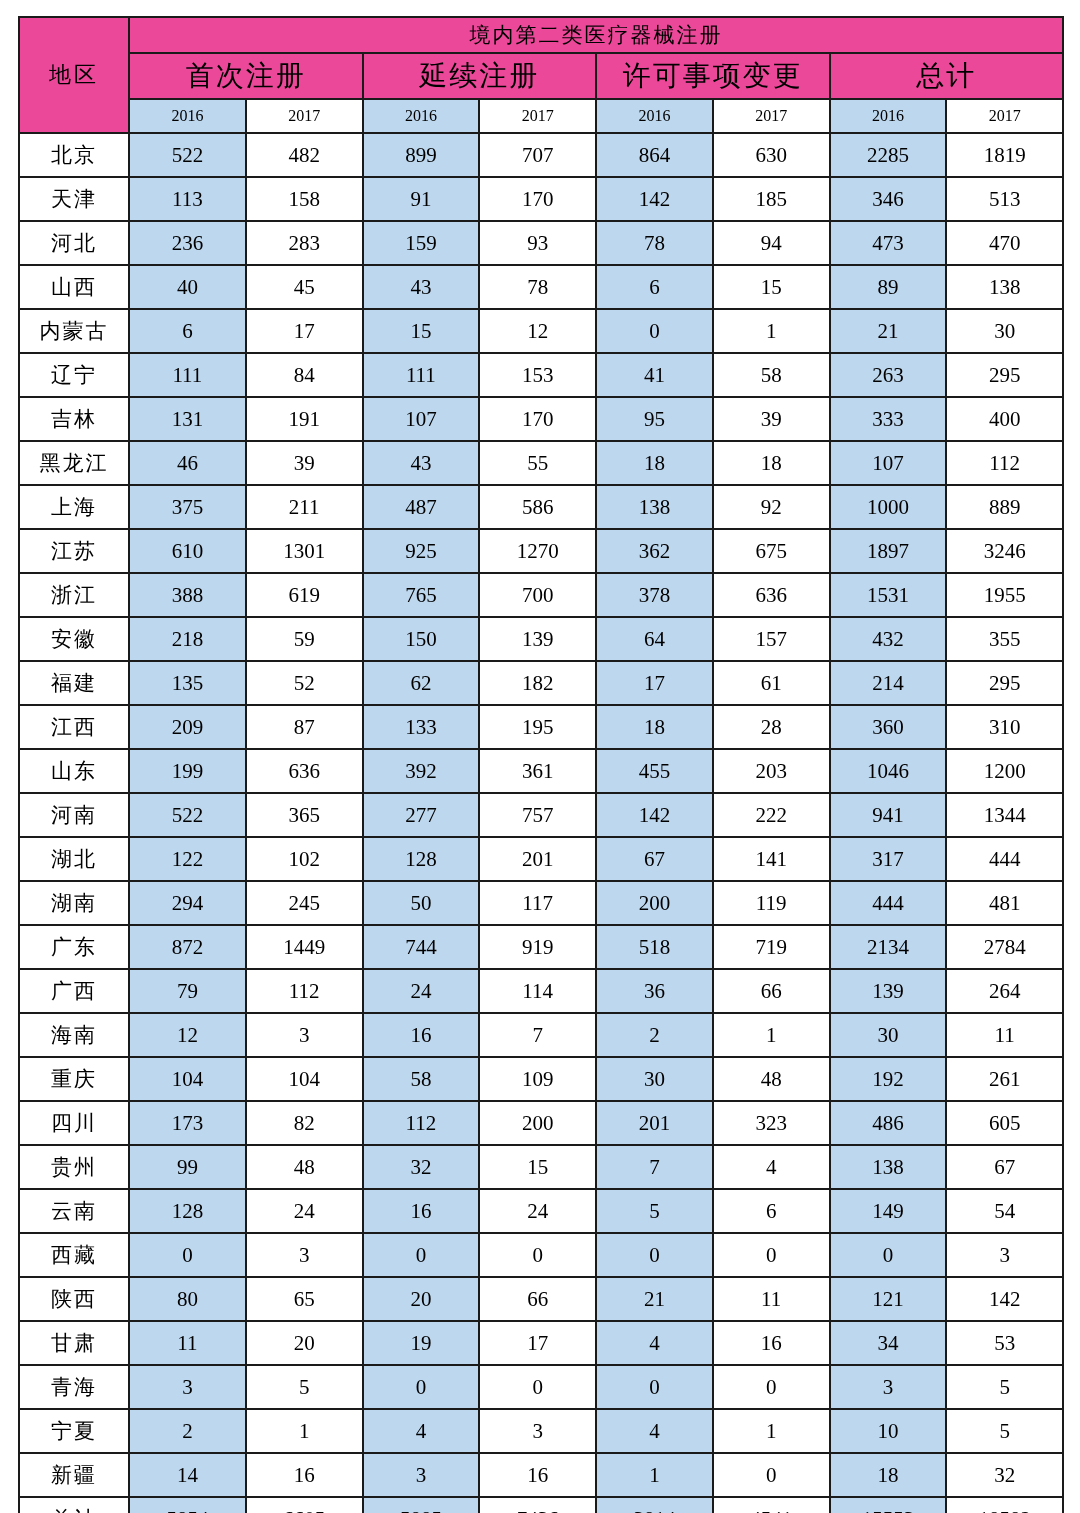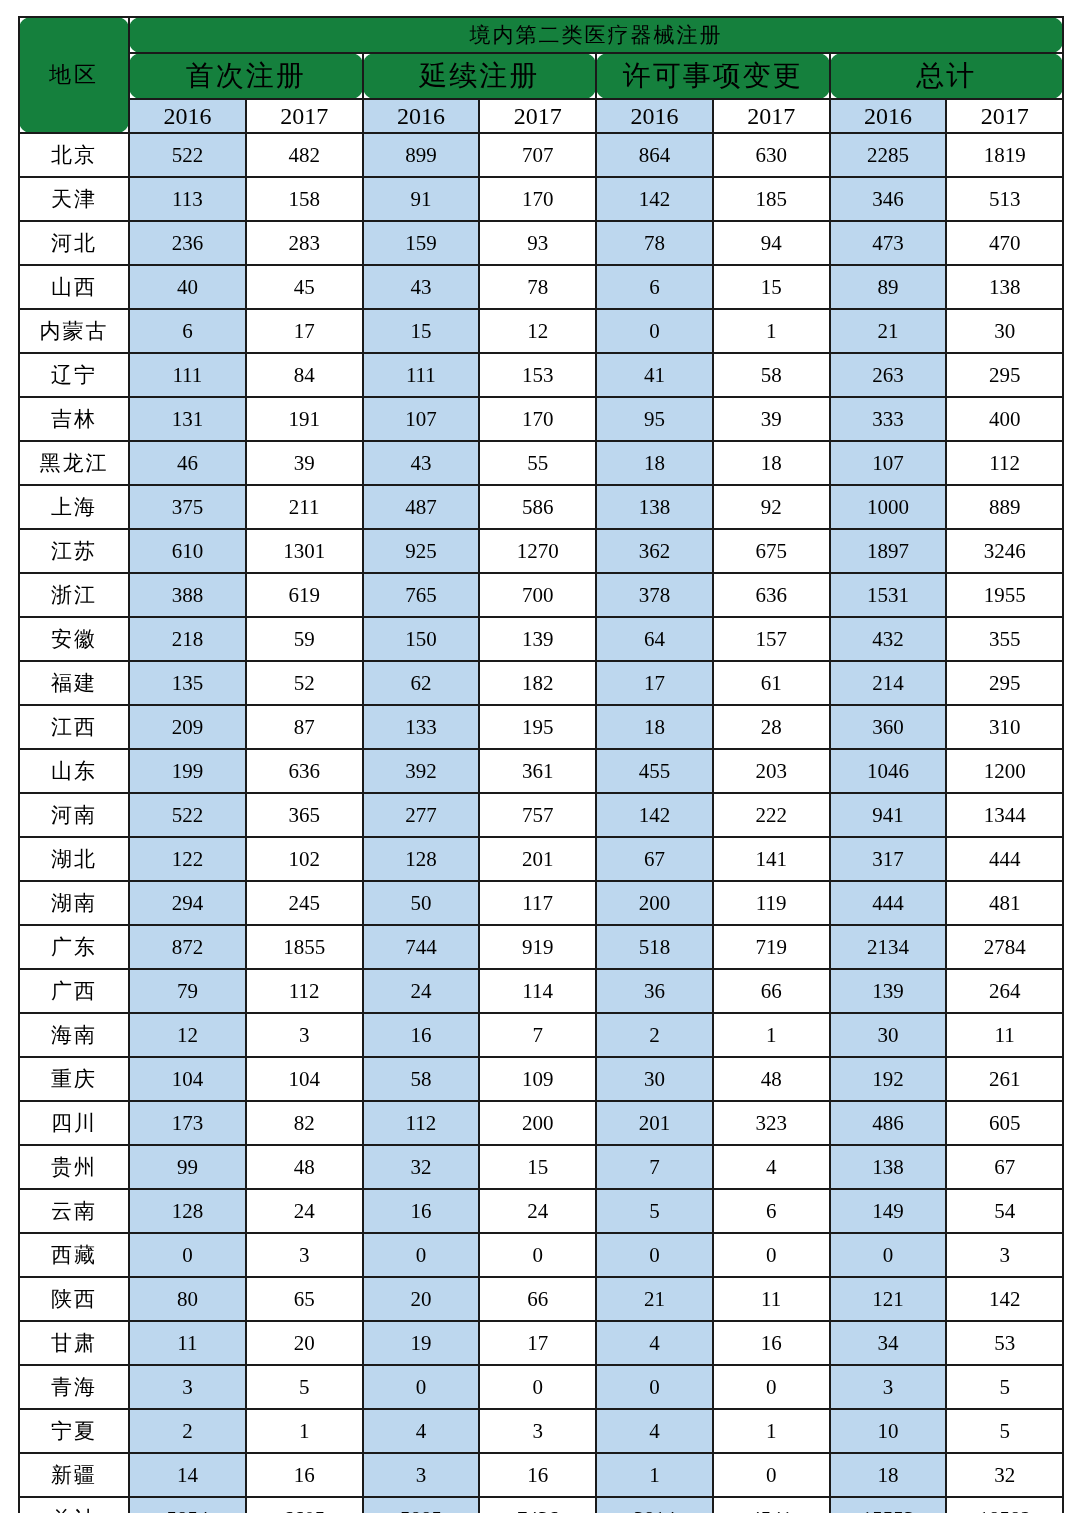--- a/index.html
+++ b/index.html
@@ -38,22 +38,21 @@
     vertical-align: middle;
     font-weight: normal;
     padding: 0;
     line-height: 1.0;
     color: #000000;
     font-family: "Liberation Serif", "DejaVu Serif", serif;
   }
 
   
   .hdr-yellow {
-    background: #15803d;
-    border-radius: 12px;
+    background: #ec4899;
   }
   .title-cell {
     height: 34px;
     font-size: 21px;
     letter-spacing: 2px;
     font-family: "DejaVu Serif", "Liberation Serif", serif;
   }
   .region-cell {
     height: 108px;
     font-size: 22px;
@@ -61,21 +60,21 @@
     font-family: "DejaVu Serif", "Liberation Serif", serif;
   }
   .group-cell {
     height: 44px;
     font-size: 28px;
     letter-spacing: 2px;
     font-family: "DejaVu Serif", "Liberation Serif", serif;
   }
   .year-cell {
     height: 32px;
-    font-size: 24px;
+    font-size: 16px;
   }
 
   
   .year-2016, .cell-2016 {
     background: #bdd7ee;
   }
   .year-2017, .cell-2017 {
     background: #ffffff;
   }
   .region-name {
@@ -336,21 +335,21 @@
           <td class="num cell-2016">50</td>
           <td class="num cell-2017">117</td>
           <td class="num cell-2016">200</td>
           <td class="num cell-2017">119</td>
           <td class="num cell-2016">444</td>
           <td class="num cell-2017">481</td>
         </tr>
         <tr>
           <td class="region-name">广东</td>
           <td class="num cell-2016">872</td>
-          <td class="num cell-2017">1855</td>
+          <td class="num cell-2017">1449</td>
           <td class="num cell-2016">744</td>
           <td class="num cell-2017">919</td>
           <td class="num cell-2016">518</td>
           <td class="num cell-2017">719</td>
           <td class="num cell-2016">2134</td>
           <td class="num cell-2017">2784</td>
         </tr>
         <tr>
           <td class="region-name">广西</td>
           <td class="num cell-2016">79</td>

